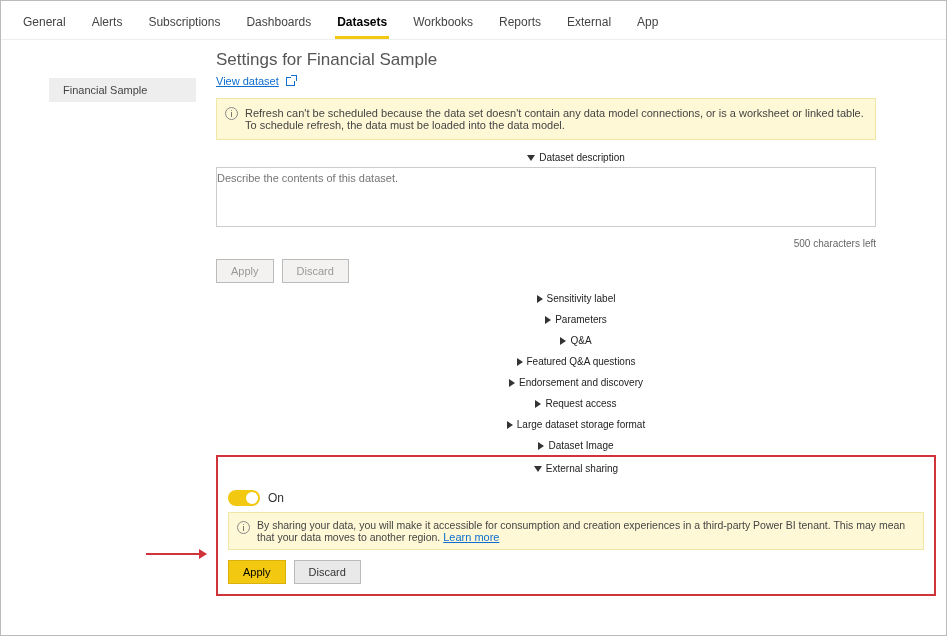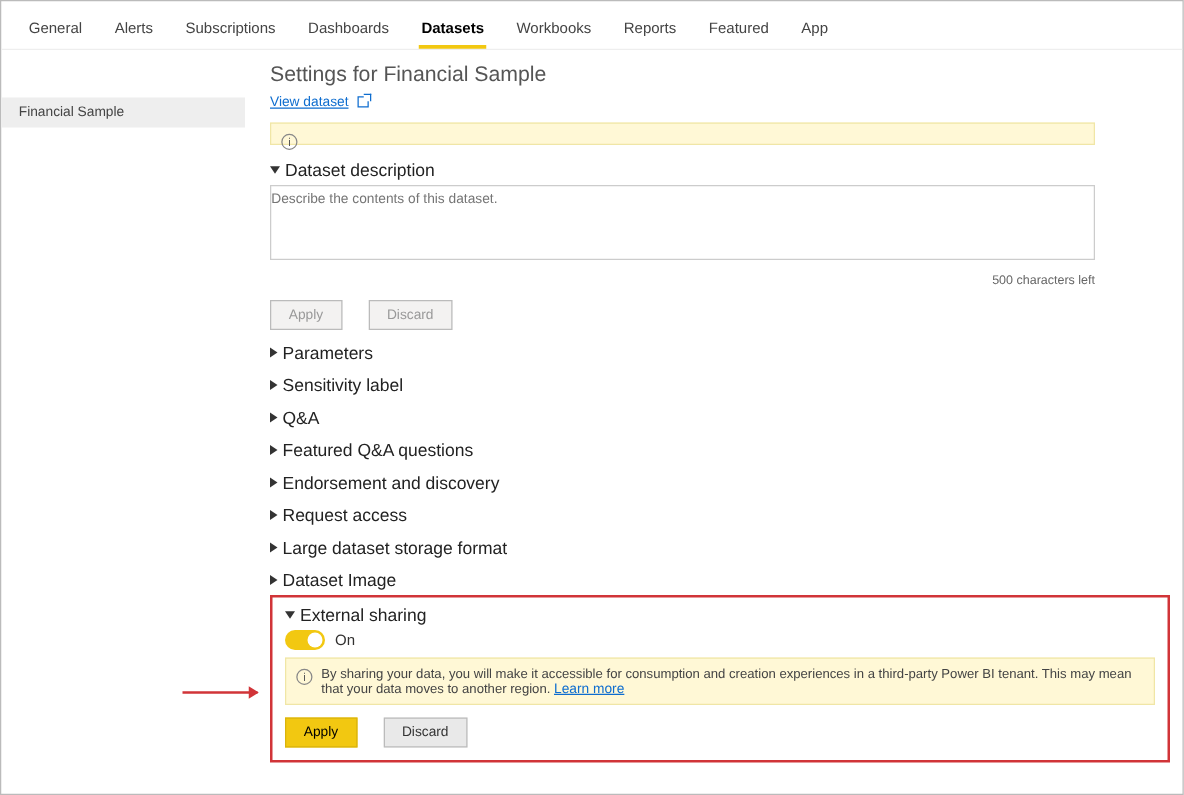--- a/index.html
+++ b/index.html
@@ -40,20 +40,21 @@
     padding-top: 38px;
   }
   .sidebar-item {
     height: 24px;
     line-height: 24px;
     padding-left: 14px;
     font-size: 11px;
     color: #444;
     background: #eee;
     cursor: pointer;
+    margin-left: 48px;
   }
   .main {
     flex: 1;
     padding: 6px 10px 10px 20px;
     overflow-y: auto;
   }
   h1.page-title {
     font-size: 17px;
     font-weight: 400;
     color: #555;
@@ -81,39 +82,39 @@
     max-width: 660px;
   }
   .info-ico {
     position:absolute; left:8px; top:8px;
     width:13px;height:13px;border:1px solid #888;border-radius:50%;
     font-size:9px;line-height:12px;text-align:center;color:#555;
   }
   .config-line { font-size:11px; color:#333; }
   .small-link { color:#0e6dcf; text-decoration:underline; cursor:pointer; font-size:11px;}
   .expander-header {
-    font-size:14px; color:#222; margin:10px 0 4px 0; cursor:pointer;
-    display:flex; align-items:center; gap:4px;
+    font-size:10px; color:#222; margin:10px 0 4px 0; cursor:pointer;
+    display:flex; align-items:center; gap:4px;justify-content:center;
   }
   .tri { width:0;height:0; display:inline-block; }
   .tri.open { border-top:6px solid #333; border-left:4px solid transparent; border-right:4px solid transparent; }
   .tri.closed { border-left:6px solid #333; border-top:4px solid transparent; border-bottom:4px solid transparent; }
   .desc-text {
     width:100%; max-width:660px; height:60px; border:1px solid #ccc;
     font-size:11px; padding:4px 0; color:#888; resize:none; font-family:Liberation Sans, sans-serif;
   }
   .charcount { font-size:10px;color:#666; max-width:660px; text-align:right; margin-top:8px;}
-  .btn-row { margin:10px 0; display:flex; gap:21px;}
+  .btn-row { margin:10px 0; display:flex; gap:8px;}
   .btn {
     border:1px solid #bbb; background:#f3f2f1; color:#999;
     font-size:11px; padding:5px 14px; cursor:pointer;
   }
   .btn.primary { background:#f2c811; color:#000; border-color:#d9b30c;}
   .btn.secondary { background:#e9e9e9; color:#333; border-color:#bbb;}
-  .toggle-row { display:flex; align-items:center; gap:8px; margin:4px 0 6px 0;}
+  .toggle-row { display:flex; align-items:center; gap:8px; margin:16px 0 6px 0;}
   .toggle {
     width:32px;height:16px;background:#f2c811;border-radius:8px;position:relative;cursor:pointer;
   }
   .toggle .knob{
     position:absolute;top:2px;left:18px;width:12px;height:12px;border-radius:50%;background:#fff;
   }
   .sub-text { font-size:11px; color:#333; margin:2px 0 4px 0;}
   .info-banner {
     background:#fff8d6; border:1px solid #f0e6a6;
     padding:6px 10px 6px 28px; font-size:10.5px; color:#444;
@@ -144,63 +145,64 @@
 <body>
 
 <div class="tabs">
   <div class="tab">General</div>
   <div class="tab">Alerts</div>
   <div class="tab">Subscriptions</div>
   <div class="tab">Dashboards</div>
   <div class="tab active">Datasets</div>
   <div class="tab">Workbooks</div>
   <div class="tab">Reports</div>
-  <div class="tab">Featured</div>
+  <div class="tab">External</div>
   <div class="tab">App</div>
 </div>
 
 <div class="body-row">
 
   <div class="sidebar">
     <div class="sidebar-item">Financial Sample</div>
   </div>
 
   <div class="main">
     <h1 class="page-title">Settings for Financial Sample</h1>
 
     <div class="view-link-wrap">
       <a class="link">View dataset</a>
       <span class="ext-icon"></span>
     </div>
 
     <div class="warn-box">
       <span class="info-ico">i</span>
+      <span>Refresh can't be scheduled because the data set doesn't contain any data model connections, or is a worksheet or linked table. To schedule refresh, the data must be loaded into the data model.</span>
     </div>
 
 
     
     <div class="expander-header">
       <span class="tri open"></span>
       <span>Dataset description</span>
     </div>
     <textarea class="desc-text" placeholder="Describe the contents of this dataset." style=""></textarea>
     <div class="charcount">500 characters left</div>
     <div class="btn-row">
       <button class="btn">Apply</button>
       <button class="btn">Discard</button>
     </div>
 
     
     <div class="expander-header">
       <span class="tri closed"></span>
+      <span>Sensitivity label</span>
+    </div>
+    <div class="expander-header">
+      <span class="tri closed"></span>
       <span>Parameters</span>
-    </div>
-    <div class="expander-header">
-      <span class="tri closed"></span>
-      <span>Sensitivity label</span>
     </div>
     <div class="expander-header">
       <span class="tri closed"></span>
       <span>Q&amp;A</span>
     </div>
     <div class="expander-header">
       <span class="tri closed"></span>
       <span>Featured Q&amp;A questions</span>
     </div>
     <div class="expander-header">

